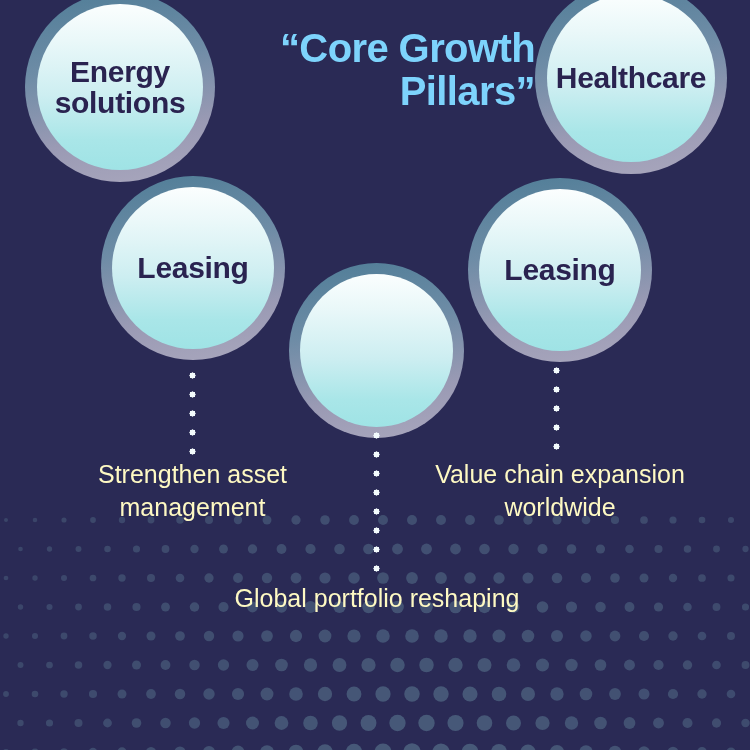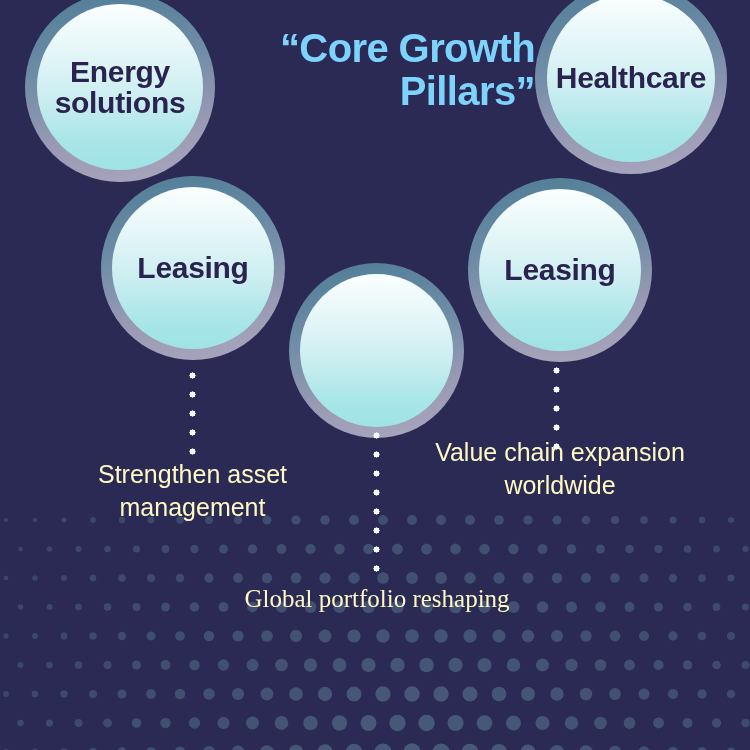--- a/index.html
+++ b/index.html
@@ -387,18 +387,18 @@
       <div class="connector" style="left: 553px; top: 367px; height: 92px;"></div>
       <div class="connector" style="left: 373px; top: 432px; height: 145px;"></div>
     </div>
 
   <div id="title">“Core Growth
 Pillars”</div>
 
   <div id="caption-layer">
       <div class="caption" style="left: 60px; top: 458px; width: 265px;">Strengthen asset
 management</div>
-      <div class="caption" style="left: 405px; top: 436px; width: 310px;">Value chain expansion
+      <div class="caption" style="left: 405px; top: 458px; width: 310px;">Value chain expansion
 worldwide</div>
-      <div class="caption" style="left: 182px; top: 582px; width: 390px; font-family: Liberation Serif, serif;">Global portfolio reshaping</div>
+      <div class="caption" style="left: 182px; top: 582px; width: 390px;">Global portfolio reshaping</div>
     </div>
 
 </div>
 
 </body></html>

